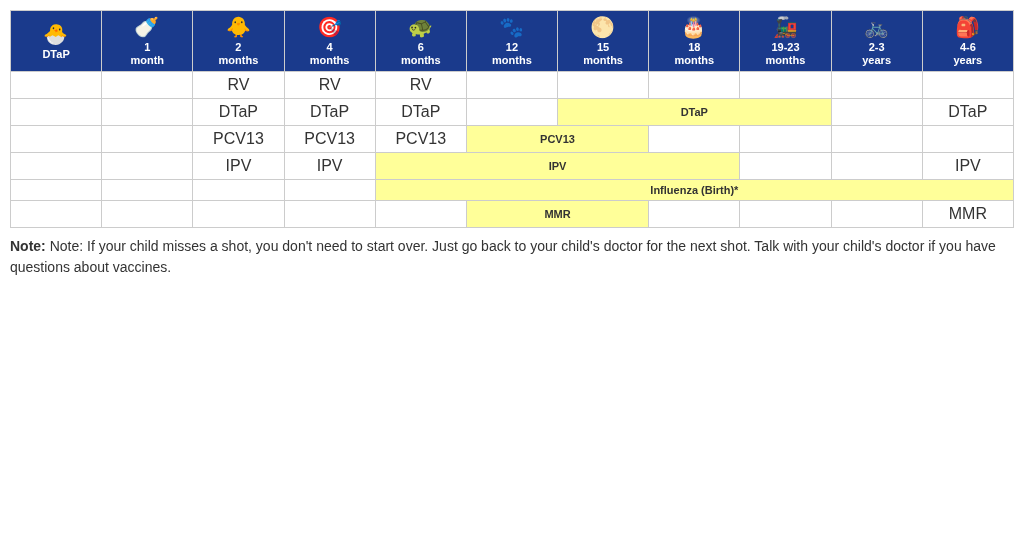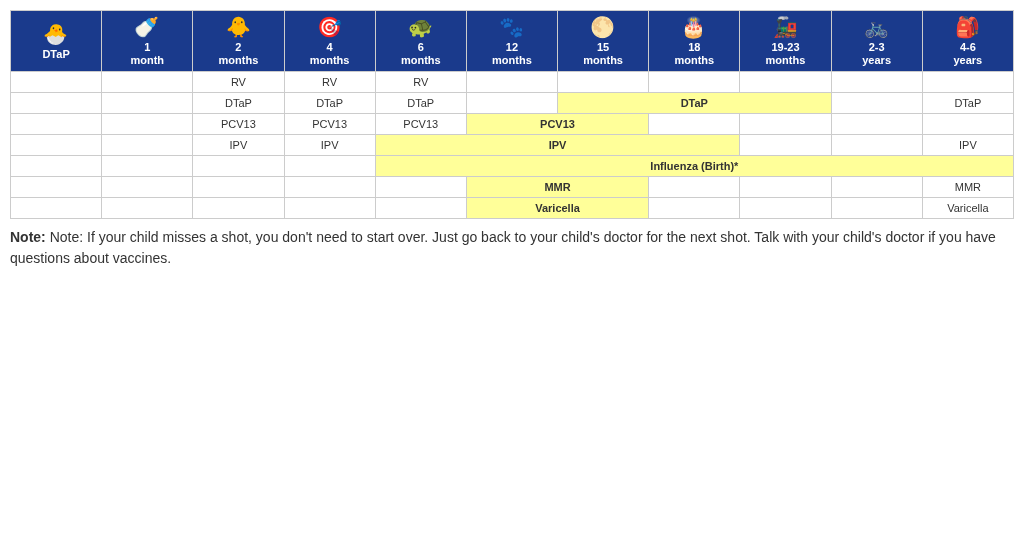--- a/index.html
+++ b/index.html
@@ -40,21 +40,21 @@
       margin-bottom: 2px;
     }
 
     .header-label {
       display: block;
       font-size: 11px;
       line-height: 1.2;
     }
 
     .vaccine-label {
-      font-size: 11px;
+      font-size: 16px;
       font-weight: normal;
       color: #333;
       background: #fff;
     }
 
     .vaccine-row-label {
       text-align: left;
       font-weight: normal;
       font-size: 11px;
       background: #fff;
@@ -215,32 +215,20 @@
       <td class="empty-cell"></td>
       <td class="empty-cell"></td>
       <td class="empty-cell"></td>
       <td class="yellow-bar" colspan="2">MMR</td>
       <td class="empty-cell"></td>
       <td class="empty-cell"></td>
       <td class="empty-cell"></td>
       <td class="vaccine-label">MMR</td>
     </tr>
 
-    <tr>
-      <td class="empty-cell"></td>
-      <td class="empty-cell"></td>
-      <td class="empty-cell"></td>
-      <td class="empty-cell"></td>
-      <td class="empty-cell"></td>
-      <td class="yellow-bar" colspan="2">Varicella</td>
-      <td class="empty-cell"></td>
-      <td class="empty-cell"></td>
-      <td class="empty-cell"></td>
-      <td class="vaccine-label">Varicella</td>
-    </tr>
 
 
   </tbody>
 </table>
 
 <div class="note-section">
   <strong>Note:</strong>
   <span>Note: If your child misses a shot, you don't need to start over. Just go back to your child's doctor for the next shot. Talk with your child's doctor if you have questions about vaccines.</span>
 </div>
 

